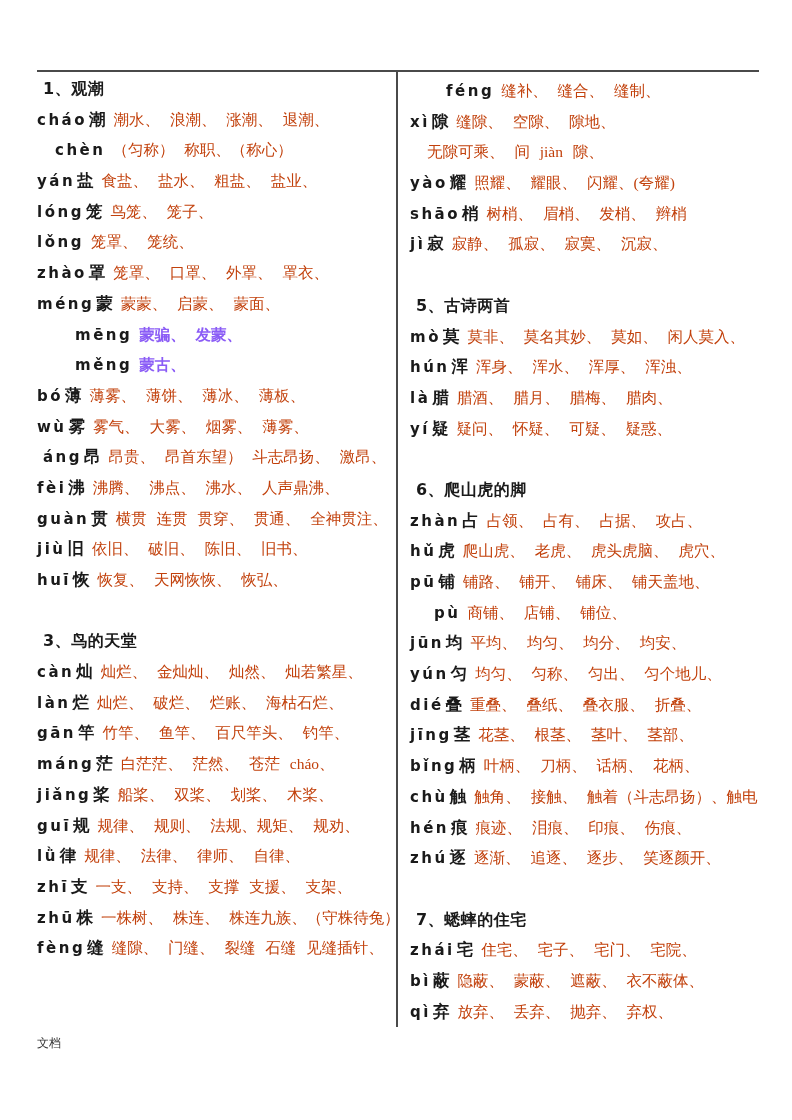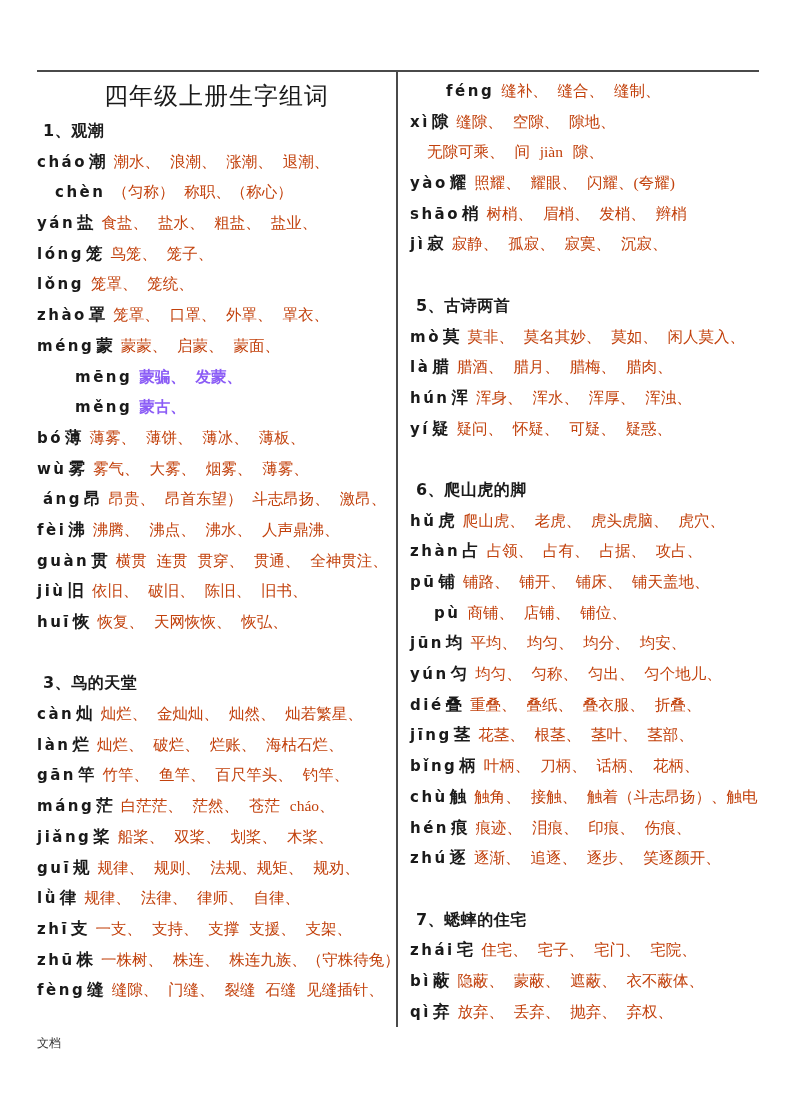--- a/index.html
+++ b/index.html
@@ -76,21 +76,20 @@
     font-size: 12px;
     color: #333;
   }
 </style>
 </head>
 <body>
 
 <div class="page">
   <div class="columns">
     <div class="col-left">
-      <div class="title">四年级上册生字组词</div>
       <div id="left-rows">
           <div class="row section">1、观潮</div>
           <div class="row entry"><span class="pinyin">cháo</span><span class="head">潮</span><span class="words">潮水、 浪潮、 涨潮、 退潮、</span></div>
           <div class="row entry" style="padding-left: 18px;"><span class="pinyin">chèn</span><span class="words">（匀称） 称职、（称心）</span></div>
           <div class="row entry"><span class="pinyin">yán</span><span class="head">盐</span><span class="words">食盐、 盐水、 粗盐、 盐业、</span></div>
           <div class="row entry"><span class="pinyin">lóng</span><span class="head">笼</span><span class="words">鸟笼、 笼子、</span></div>
           <div class="row entry"><span class="pinyin">lǒng</span><span class="words">笼罩、 笼统、</span></div>
           <div class="row entry"><span class="pinyin">zhào</span><span class="head">罩</span><span class="words">笼罩、 口罩、 外罩、 罩衣、</span></div>
           <div class="row entry"><span class="pinyin">méng</span><span class="head">蒙</span><span class="words">蒙蒙、 启蒙、 蒙面、</span></div>
           <div class="row entry" style="padding-left: 38px;"><span class="pinyin">mēng</span><span class="words bold">蒙骗、 发蒙、</span></div>
@@ -120,27 +119,27 @@
       <div id="right-rows">
           <div class="row entry" style="padding-left: 36px;"><span class="pinyin">féng</span><span class="words">缝补、 缝合、 缝制、</span></div>
           <div class="row entry"><span class="pinyin">xì</span><span class="head">隙</span><span class="words">缝隙、 空隙、 隙地、</span></div>
           <div class="row entry" style="padding-left: 10px;"><span class="words">无隙可乘、 间 jiàn 隙、</span></div>
           <div class="row entry"><span class="pinyin">yào</span><span class="head">耀</span><span class="words">照耀、 耀眼、 闪耀、(夸耀)</span></div>
           <div class="row entry"><span class="pinyin">shāo</span><span class="head">梢</span><span class="words">树梢、 眉梢、 发梢、 辫梢</span></div>
           <div class="row entry"><span class="pinyin">jì</span><span class="head">寂</span><span class="words">寂静、 孤寂、 寂寞、 沉寂、</span></div>
           <div class="row gap"></div>
           <div class="row section">5、古诗两首</div>
           <div class="row entry"><span class="pinyin">mò</span><span class="head">莫</span><span class="words">莫非、 莫名其妙、 莫如、 闲人莫入、</span></div>
+          <div class="row entry"><span class="pinyin">hún</span><span class="head">浑</span><span class="words">浑身、 浑水、 浑厚、 浑浊、</span></div>
           <div class="row entry"><span class="pinyin">là</span><span class="head">腊</span><span class="words">腊酒、 腊月、 腊梅、 腊肉、</span></div>
-          <div class="row entry"><span class="pinyin">hún</span><span class="head">浑</span><span class="words">浑身、 浑水、 浑厚、 浑浊、</span></div>
           <div class="row entry"><span class="pinyin">yí</span><span class="head">疑</span><span class="words">疑问、 怀疑、 可疑、 疑惑、</span></div>
           <div class="row gap"></div>
           <div class="row section">6、爬山虎的脚</div>
+          <div class="row entry"><span class="pinyin">zhàn</span><span class="head">占</span><span class="words">占领、 占有、 占据、 攻占、</span></div>
           <div class="row entry"><span class="pinyin">hǔ</span><span class="head">虎</span><span class="words">爬山虎、 老虎、 虎头虎脑、 虎穴、</span></div>
-          <div class="row entry"><span class="pinyin">zhàn</span><span class="head">占</span><span class="words">占领、 占有、 占据、 攻占、</span></div>
           <div class="row entry"><span class="pinyin">pū</span><span class="head">铺</span><span class="words">铺路、 铺开、 铺床、 铺天盖地、</span></div>
           <div class="row entry" style="padding-left: 24px;"><span class="pinyin">pù</span><span class="words">商铺、 店铺、 铺位、</span></div>
           <div class="row entry"><span class="pinyin">jūn</span><span class="head">均</span><span class="words">平均、 均匀、 均分、 均安、</span></div>
           <div class="row entry"><span class="pinyin">yún</span><span class="head">匀</span><span class="words">均匀、 匀称、 匀出、 匀个地儿、</span></div>
           <div class="row entry"><span class="pinyin">dié</span><span class="head">叠</span><span class="words">重叠、 叠纸、 叠衣服、 折叠、</span></div>
           <div class="row entry"><span class="pinyin">jīng</span><span class="head">茎</span><span class="words">花茎、 根茎、 茎叶、 茎部、</span></div>
           <div class="row entry"><span class="pinyin">bǐng</span><span class="head">柄</span><span class="words">叶柄、 刀柄、 话柄、 花柄、</span></div>
           <div class="row entry"><span class="pinyin">chù</span><span class="head">触</span><span class="words">触角、 接触、 触着（斗志昂扬）、触电</span></div>
           <div class="row entry"><span class="pinyin">hén</span><span class="head">痕</span><span class="words">痕迹、 泪痕、 印痕、 伤痕、</span></div>
           <div class="row entry"><span class="pinyin">zhú</span><span class="head">逐</span><span class="words">逐渐、 追逐、 逐步、 笑逐颜开、</span></div>

